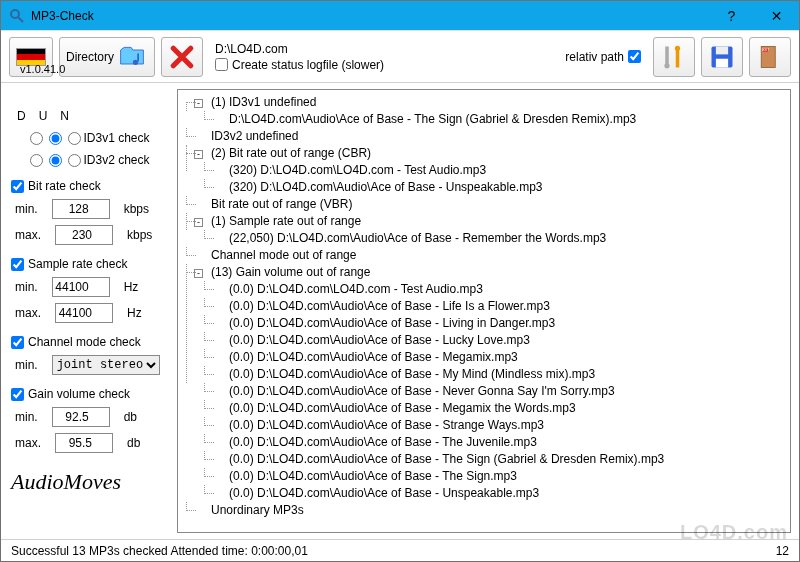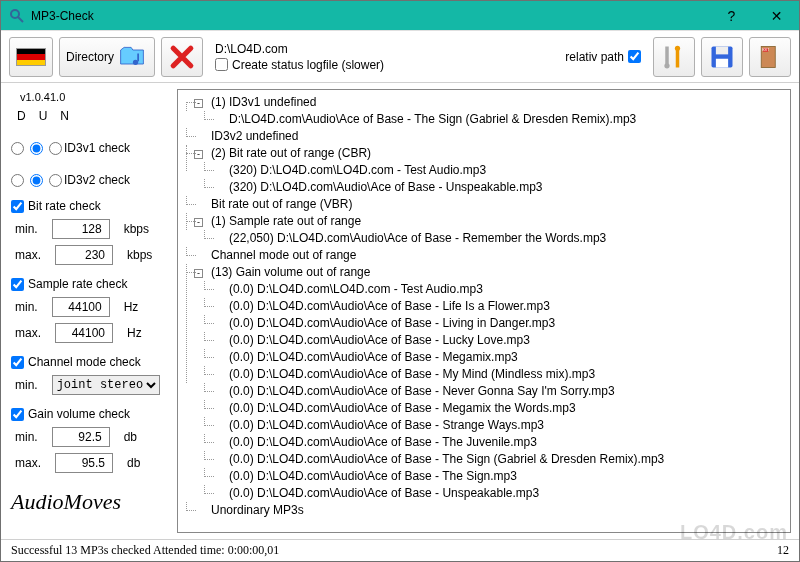--- a/index.html
+++ b/index.html
@@ -7,21 +7,21 @@
   font-family: "Segoe UI", Tahoma, sans-serif;
   font-size: 12px;
   background: #fff;
   width: 800px;
   height: 562px;
   overflow: hidden;
   position: relative;
 }
 .window { border: 1px solid #707070; width: 800px; height: 562px; display: flex; flex-direction: column; }
 .titlebar {
-  height: 30px; background: #14b8a6; display: flex; align-items: center;
+  height: 30px; background: #0ea5e9; display: flex; align-items: center;
   padding: 0 0 0 8px; border-bottom: 1px solid #e0e0e0; justify-content: flex-end;
 }
 .titlebar .icon { width: 16px; height: 16px; margin-right: 6px; }
 .titlebar .title { flex: 1; font-size: 12px; }
 .titlebar .btn { width: 45px; height: 29px; display:flex; align-items:center; justify-content:center; font-size:14px; }
 
 .toolbar {
   height: 52px; display: flex; align-items: center; padding: 4px 8px;
   gap: 6px; border-bottom: 1px solid #d0d0d0;
 }
@@ -29,33 +29,33 @@
   border: 1px solid #b0b0b0; background: linear-gradient(#fdfdfd,#ececec);
   border-radius: 3px; height: 40px; display:flex; align-items:center; justify-content:center;
   padding: 0 6px; min-width: 42px;
 }
 .tbtn.lang { min-width: 42px; }
 .tbtn.dir { padding-right:8px;justify-content:flex-end; }
 .path-area { flex:1; display:flex; flex-direction:column; gap:2px; margin-left:6px; }
 .path-area .path { font-size:12px; }
 .path-area .logrow { display:flex; align-items:center; gap:4px; font-size:12px; }
 .relpath { display:flex; align-items:center; gap:4px; margin-right:6px; }
-.version { position:absolute; left:20px; top:91px; font-size:11px; }
+.version { position:absolute; left:20px; top:63px; font-size:11px; }
 
 .body { flex:1; display:flex; overflow:hidden; }
 .sidebar {
   width: 176px; padding: 26px 8px 8px 10px; display:flex; flex-direction:column; gap:6px;
   font-size: 12px;
 }
 .radiohdr { display:flex; gap:13px; margin-left:6px; font-size:12px;}
-.radiorow { display:flex; align-items:center; gap:2px; margin-top:12px;}
+.radiorow { display:flex; align-items:center; gap:2px; margin-top:2px;justify-content:center;}
 .radiorow .rads { display:flex; gap:6px; }
 .chkrow { display:flex; align-items:center; gap:4px; margin-top:6px; white-space:nowrap;}
 .numrow { display:flex; align-items:center; gap:14px; margin-left:4px; font-size:12px; }
-.numrow input { width: 58px; height:20px; text-align:right; font-size:12px; border:1px solid #888; padding-right:7px;}
+.numrow input { width: 58px; height:20px; text-align:right; font-size:12px; border:1px solid #888; padding-right:20px;}
 select { width: 108px; height:20px; font-size:12px; border:1px solid #888;font-family:Liberation Mono, monospace; }
 .logo { margin-top:10px; font-family: "Brush Script MT", cursive; font-style:italic; font-size:22px; }
 
 .tree {
   flex:1; border: 1px solid #888; margin:6px 8px 6px 0; background:#fff;
   overflow-y:auto; padding:4px 2px; font-size:12px; line-height:17px;
 }
 .tree ul { list-style:none; }
 .tree > ul > li { position:relative; }
 .tree li { padding-left: 18px; position:relative; white-space:nowrap; }
@@ -64,21 +64,21 @@
 }
 .tree li::after {
   content:""; position:absolute; left:6px; top:8px; width:10px; border-top:1px dotted #999;
 }
 .tree > ul > li:first-child::before { top:8px; }
 .tree .exp { display:inline-block; width:9px; height:9px; border:1px solid #888; text-align:center; line-height:7px; font-size:9px; margin-right:4px; background:#fff; position:relative; left:-4px;}
 .tree .noexp { display:inline-block; width:13px;}
 
 .statusbar {
   height: 22px; border-top:1px solid #d0d0d0; display:flex; align-items:center;
-  padding: 0 10px; font-size:12px; justify-content:space-between;font-family:Liberation Serif, serif;
+  padding: 0 10px; font-size:12px; justify-content:space-between;
 }
 
 input[type=checkbox], input[type=radio] { margin:0; }
 .flag { width:30px; height:18px; background:linear-gradient(to bottom, #000 33%, #d00 33% 66%, #fc0 66%); border:1px solid #999;}
 .svgico { width:28px; height:28px; }
 .watermark { position:absolute; right:12px; bottom:18px; font-size:20px; color:#000; opacity:0.15; font-weight:bold; letter-spacing:1px;}
 </style>
 </head>
 <body>
 

